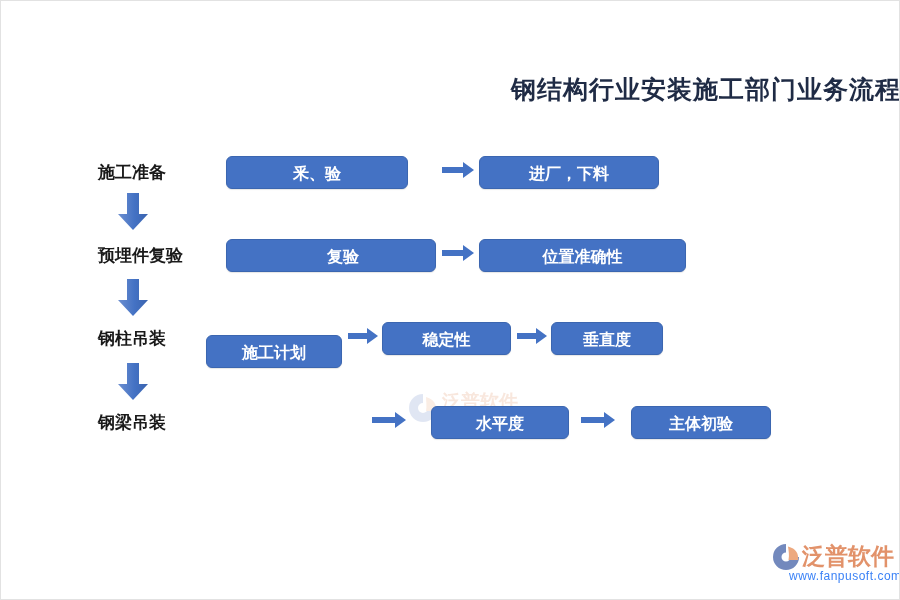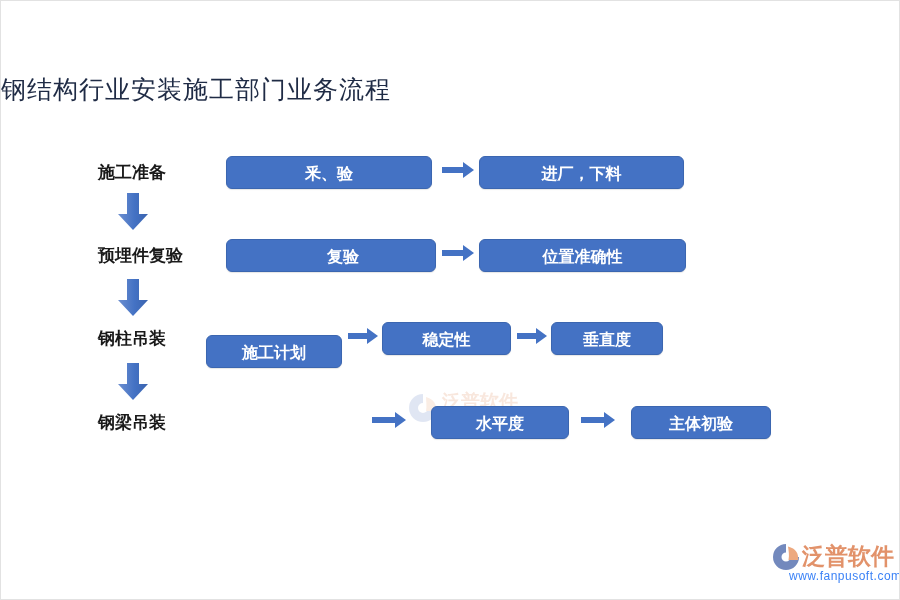--- a/index.html
+++ b/index.html
@@ -22,23 +22,23 @@
     background: #ffffff;
     overflow: hidden;
   }
 
   
   #title {
     position: absolute;
     left: 0;
     top: 72px;
     width: 900px;
-    text-align: left;
+    text-align: right;
     font-size: 25px;
-    font-weight: normal;
+    font-weight: bold;
     color: #1f2b45;
     letter-spacing: 1px;
     white-space: nowrap;
   }
 
   
   #watermark {
     position: absolute;
     left: 405px;
     top: 388px;
@@ -154,28 +154,28 @@
       <path d="M17,1 A14,14 0 1,0 31,15 L22,15 A5,5 0 1,1 17,10 Z" fill="#6b86c4"></path>
       <path d="M20,4 C28,6 31,12 30,18 L20,18 C21,13 20,8 20,4 Z" fill="#e8a77e"></path>
     </svg>
     <div class="wm-text">泛普软件</div>
     <div class="wm-sub">FANPU SOFT</div>
   </div>
 
   <div class="row" style="top:152px;">
     <div class="row-label">施工准备</div>
 
-    <div class="node" style="left:225px; top:3px; width:206px;">釆、验</div>
+    <div class="node" style="left:225px; top:3px; width:182px;">釆、验</div>
 
     <div class="harrow" style="left:441px; width:32px;">
       <div class="shaft" style="width:22px;"></div>
       <div class="head" style="left:21px;"></div>
     </div>
 
-    <div class="node" style="left:478px; top:3px; width:205px;">进厂，下料</div>
+    <div class="node" style="left:478px; top:3px; width:180px;">进厂，下料</div>
   </div>
 
   <svg class="varrow" style="left:115px; top:192px;" viewBox="0 0 34 38">
     <defs>
       <linearGradient id="vg1" x1="0" y1="0" x2="1" y2="0">
         <stop offset="0%" stop-color="#6d8fd0"></stop>
         <stop offset="55%" stop-color="#4472c4"></stop>
         <stop offset="100%" stop-color="#3a63ae"></stop>
       </linearGradient>
     </defs>

